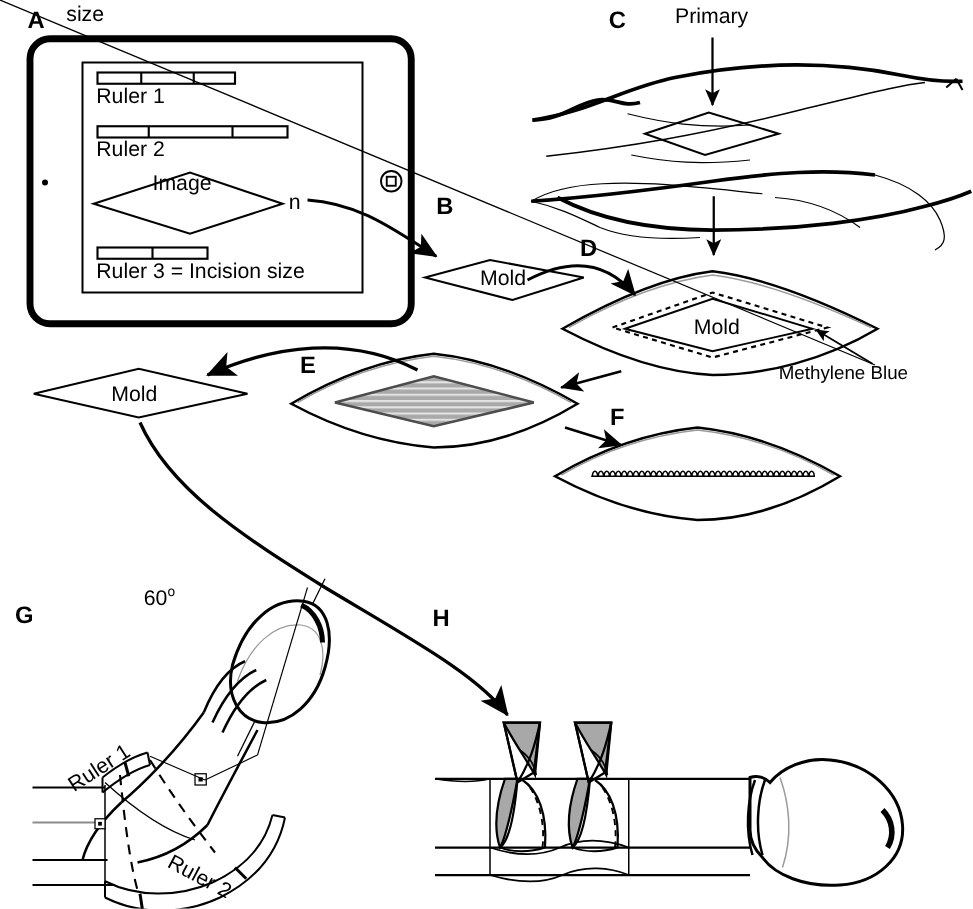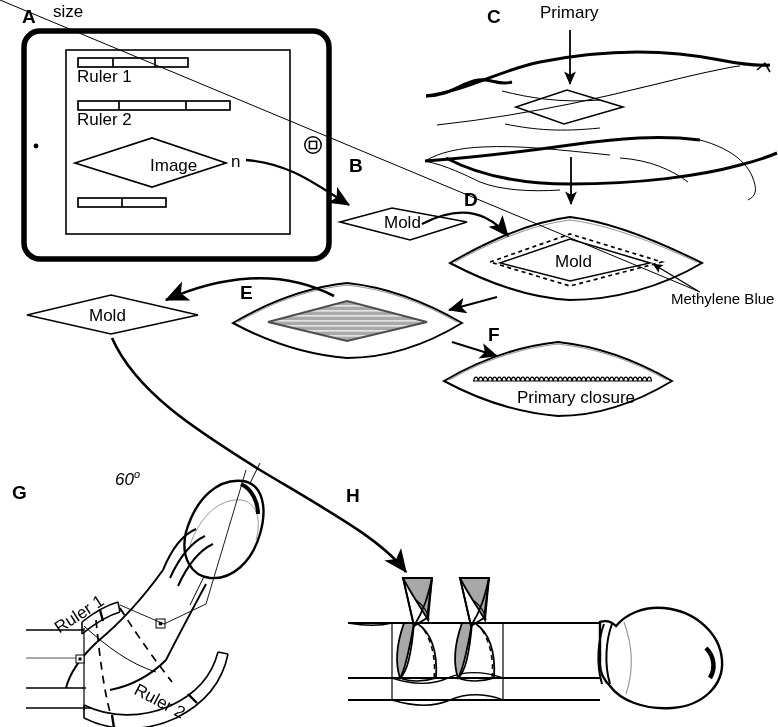--- a/index.html
+++ b/index.html
@@ -2,24 +2,24 @@
 <html><head>
 <meta charset="utf-8">
 <style>
   html,body{margin:0;padding:0;background:#ffffff;}
   body{width:778px;height:727px;font-family:"Liberation Sans",sans-serif;color:#000;}
   #figure{position:relative;width:778px;height:727px;overflow:hidden;background:#fff;}
   #figure svg{position:absolute;left:0;top:0;}
   .lbl{position:absolute;font-family:"Liberation Sans",sans-serif;white-space:nowrap;}
   .panel-letter{font-weight:bold;font-size:19px;letter-spacing:0;}
   .txt{font-size:17px;}
-  .txt-sm{font-size:15px;margin-left:48px;}
+  .txt-sm{font-size:15px;}
   .rot-a{transform:rotate(-33deg);transform-origin:left bottom;}
   .rot-b{transform:rotate(28deg);transform-origin:left top;}
-  .deg{font-size:17px;font-style:italic;}
+  .deg{font-size:17px;}
   .deg sup{font-size:11px;vertical-align:super;}
 </style>
 </head>
 <body>
 
 <div id="figure">
 
   <svg width="778" height="727" viewBox="0 0 778 727">
     <defs>
       <marker id="arrowF" markerWidth="11" markerHeight="11" refX="8.5" refY="4" orient="auto">
@@ -242,38 +242,38 @@
         <path d="M 706,648 C 714,656 716,668 710,678" fill="none" stroke="#000" stroke-width="4.5"></path>
       </g>
     </g>
   </svg>
 
   <div class="lbl panel-letter" style="left:22px;top:6px;">A</div>
   <div class="lbl txt" style="left:53px;top:2px;">size</div>
 
   <div class="lbl txt" style="left:77px;top:67px;">Ruler 1</div>
   <div class="lbl txt" style="left:77px;top:110px;">Ruler 2</div>
-  <div class="lbl txt" style="left:122px;top:156px;margin-left:28px;">Image</div>
+  <div class="lbl txt" style="left:122px;top:137px;">Image</div>
   <div class="lbl txt" style="left:231px;top:152px;">n</div>
+  <div class="lbl txt" style="left:77px;top:207px;">Ruler 3 = Incision size</div>
 
   <div class="lbl panel-letter" style="left:349px;top:155px;">B</div>
   <div class="lbl txt" style="left:384px;top:213px;">Mold</div>
 
   <div class="lbl panel-letter" style="left:487px;top:6px;">C</div>
   <div class="lbl txt" style="left:540px;top:3px;">Primary</div>
 
   <div class="lbl panel-letter" style="left:464px;top:189px;">D</div>
   <div class="lbl txt" style="left:555px;top:252px;">Mold</div>
   <div class="lbl txt-sm" style="left:623px;top:290px;">Methylene Blue</div>
 
   <div class="lbl panel-letter" style="left:240px;top:282px;">E</div>
   <div class="lbl txt" style="left:89px;top:306px;">Mold</div>
 
   <div class="lbl panel-letter" style="left:488px;top:324px;">F</div>
-  <div class="lbl txt" style="left:517px;top:388px;">Primary closure</div>
 
   <div class="lbl panel-letter" style="left:12px;top:482px;">G</div>
   <div class="lbl deg" style="left:115px;top:468px;">
     <span>60</span><sup>o</sup>
   </div>
   <div class="lbl txt rot-a" style="left:62px;top:618px;">Ruler 1</div>
   <div class="lbl txt rot-b" style="left:140px;top:680px;">Ruler 2</div>
 
   <div class="lbl panel-letter" style="left:346px;top:485px;">H</div>
 </div>

